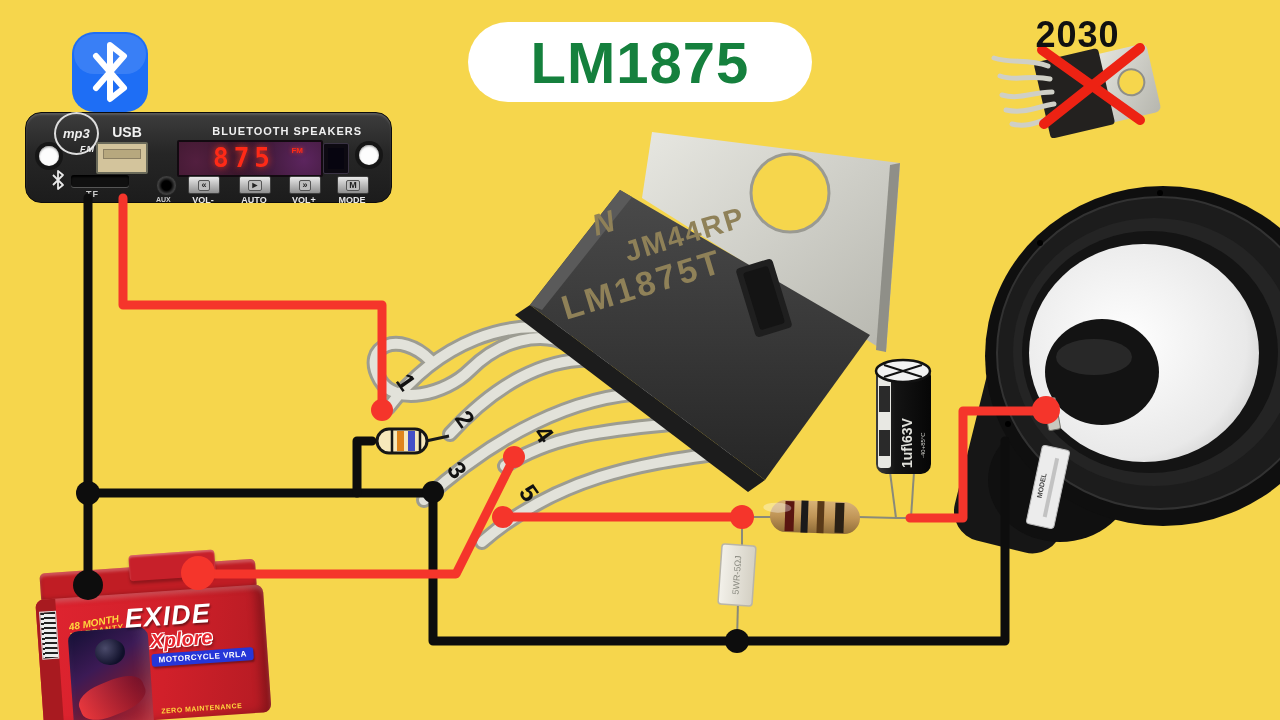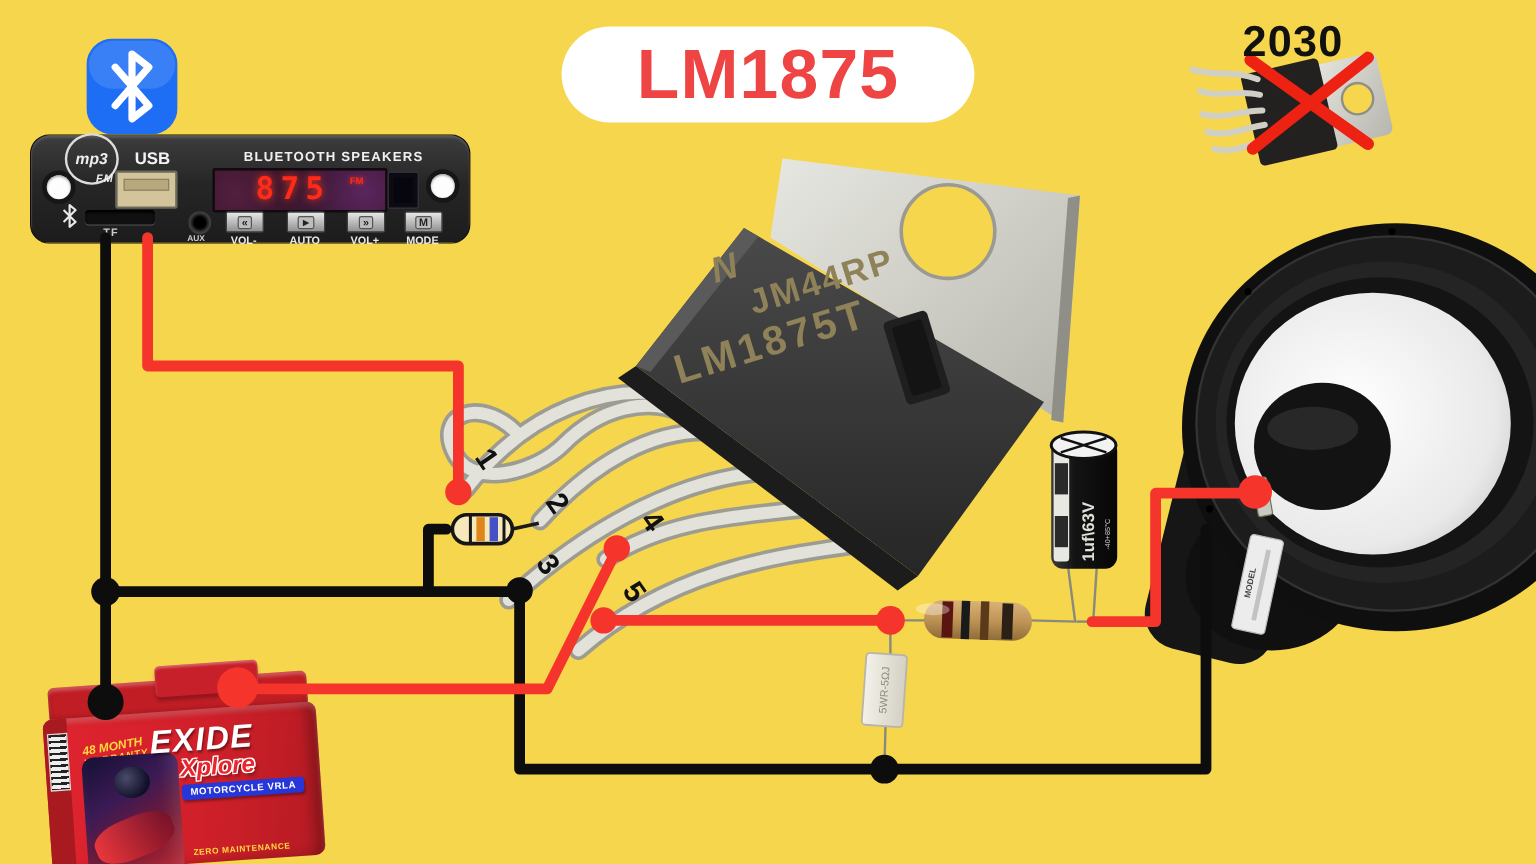--- a/index.html
+++ b/index.html
@@ -2,21 +2,21 @@
 <html><head>
 <meta charset="utf-8">
 <style>
   html,body{margin:0;padding:0;background:#888;}
   .stage{position:relative;width:1280px;height:720px;overflow:hidden;background:#f6d64c;
          font-family:"Liberation Sans",sans-serif;}
   .abs{position:absolute;}
   
   .title-pill{left:468px;top:22px;width:344px;height:80px;background:#fff;border-radius:42px;
               display:flex;align-items:center;justify-content:center;z-index:6;}
-  .title-pill span{font-size:58px;font-weight:900;color:#ef4444;letter-spacing:1px;}
+  .title-pill span{font-size:58px;font-weight:900;color:#15803d;letter-spacing:1px;}
   
   .chip2030-label{left:1030px;top:14px;width:95px;text-align:center;font-size:36px;font-weight:800;
                   color:#111;z-index:6;letter-spacing:1px;}
   
   .badge30{left:1148px;top:149px;width:132px;height:132px;z-index:6;}
   .badge30 svg{display:block;}
   
   .btlogo{left:72px;top:32px;width:76px;height:80px;z-index:6;}
   
   .board{left:25px;top:112px;width:365px;height:89px;z-index:1;
@@ -33,21 +33,21 @@
             border:2px solid #6a6a5a;border-radius:2px;}
   .usb-port i{position:absolute;left:5px;top:5px;right:5px;height:8px;background:#b7a87e;
               border:1px solid #8d8164;}
   .tf-slot{position:absolute;left:45px;top:62px;width:58px;height:12px;background:#101010;
            border-radius:3px;box-shadow:inset 0 2px 2px #000,0 1px 0 #555;}
   .tf-label{position:absolute;left:60px;top:76px;font-size:9px;color:#ccc;font-weight:bold;letter-spacing:1px;}
   .bt-small{position:absolute;left:24px;top:56px;width:16px;height:22px;}
   .aux-jack{position:absolute;left:130px;top:62px;width:19px;height:19px;border-radius:50%;
             background:radial-gradient(circle,#000 35%,#3a3a3a 60%,#555 100%);border:1px solid #222;}
   .aux-label{position:absolute;left:130px;top:83px;font-size:7px;color:#ccc;font-weight:bold;}
-  .bt-header{position:absolute;left:168px;top:12px;width:168px;text-align:center;color:#f0f0f0;
+  .bt-header{position:absolute;left:168px;top:12px;width:168px;text-align:right;color:#f0f0f0;
              font-weight:bold;font-size:11px;letter-spacing:1px;white-space:nowrap;}
   .display{position:absolute;left:151px;top:27px;width:142px;height:33px;background:#2c1220;
            border:2px solid #120a10;border-radius:2px;overflow:hidden;}
   .display .tint{position:absolute;inset:0;
       background:radial-gradient(circle at 12% 60%, rgba(140,50,110,.40), transparent 55%),
                  radial-gradient(circle at 88% 55%, rgba(150,60,170,.45), transparent 55%);}
   .display .digits{position:absolute;left:34px;top:1px;font-family:"DejaVu Sans Mono",monospace;
            font-size:26px;font-weight:bold;color:#ff2a17;letter-spacing:5px;
            text-shadow:0 0 7px rgba(255,60,30,.9);}
   .display .fm{position:absolute;right:18px;top:4px;font-size:8px;font-weight:bold;color:#ff2a17;

